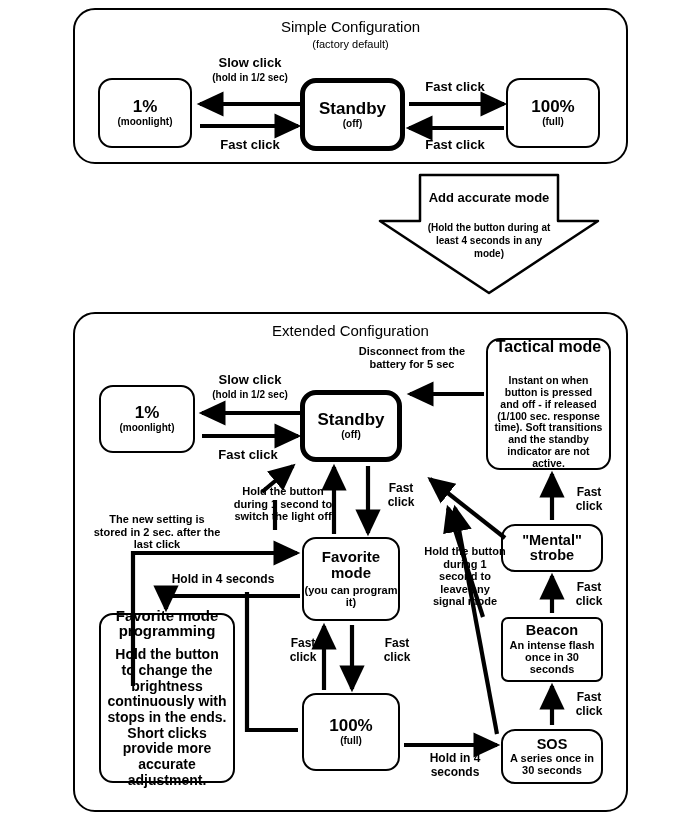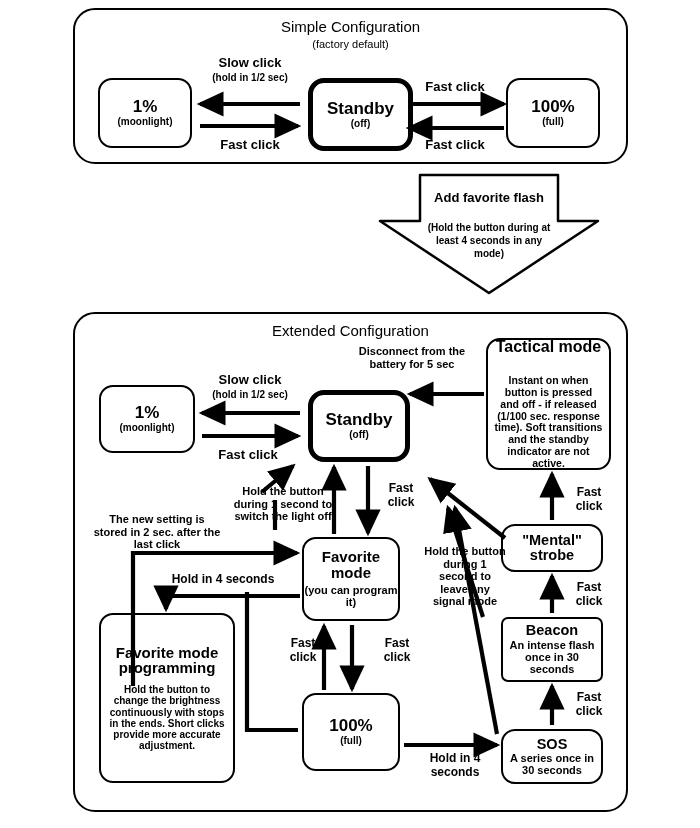--- a/index.html
+++ b/index.html
@@ -2,21 +2,21 @@
 <html><head>
 <meta charset="utf-8">
 <style>
   html,body{margin:0;padding:0;background:#ffffff;}
   body{width:700px;height:828px;font-family:"Liberation Sans",sans-serif;color:#000;}
   #root{position:relative;width:700px;height:828px;overflow:hidden;}
   .panel{position:absolute;border:2.5px solid #000;border-radius:22px;background:#fff;box-sizing:border-box;}
   .ptitle{position:absolute;width:100%;text-align:center;font-weight:normal;}
   .node{position:absolute;border:2.5px solid #000;border-radius:14px;background:#fff;box-sizing:border-box;
         display:flex;flex-direction:column;align-items:center;justify-content:center;text-align:center;}
-  .node.thick{border-width:5px;border-radius:16px;margin-left:8px;}
+  .node.thick{border-width:5px;border-radius:16px;}
   .node .big{font-weight:bold;line-height:1.05;}
   .node .sub{font-weight:bold;line-height:1.12;}
   .lbl{position:absolute;font-weight:bold;text-align:center;line-height:1.14;}
   svg.edges{position:absolute;left:0;top:0;width:700px;height:828px;pointer-events:none;}
   .bigarrow{position:absolute;}
   .bigarrow .txt{position:absolute;width:100%;text-align:center;font-weight:bold;line-height:1.15;}
 </style>
 </head>
 <body>
 
@@ -46,21 +46,21 @@
   <div class="lbl" style="left:190px;top:72px;width:120px;font-size:10px;">(hold in 1/2 sec)</div>
   <div class="lbl" style="left:195px;top:138px;width:110px;font-size:13px;">Fast click</div>
   <div class="lbl" style="left:400px;top:80px;width:110px;font-size:13px;">Fast click</div>
   <div class="lbl" style="left:400px;top:138px;width:110px;font-size:13px;">Fast click</div>
 
 
   <div class="bigarrow" style="left:378px;top:173px;width:222px;height:122px;">
     <svg width="222" height="122" viewBox="0 0 222 122">
       <polygon points="42,2 180,2 180,48 220,48 111,120 2,48 42,48" fill="#ffffff" stroke="#000000" stroke-width="2.5" stroke-linejoin="round"></polygon>
     </svg>
-    <div class="txt" style="top:18px;font-size:13px;">Add favorite flash</div>
+    <div class="txt" style="top:18px;font-size:13px;">Add accurate mode</div>
     <div class="txt" style="top:49px;font-size:10px;">(Hold the button during at</div>
     <div class="txt" style="top:62px;font-size:10px;">least 4 seconds in any</div>
     <div class="txt" style="top:75px;font-size:10px;">mode)</div>
   </div>
 
   <div class="panel" style="left:73px;top:312px;width:555px;height:500px;">
     <div class="ptitle" style="top:8px;font-size:15px;">Extended Configuration</div>
   </div>
 
   <div class="node" style="left:99px;top:385px;width:96px;height:68px;">
@@ -78,21 +78,21 @@
     <div class="sub" style="font-size:10.5px;">Instant on when button is pressed and off - if released (1/100 sec. response time). Soft transitions and the standby indicator are not active.</div>
   </div>
 
   <div class="node" style="left:302px;top:537px;width:98px;height:84px;">
     <div class="big" style="font-size:15px;">Favorite mode</div>
     <div class="sub" style="font-size:11px;margin-top:3px;">(you can program it)</div>
   </div>
 
   <div class="node" style="left:99px;top:613px;width:136px;height:170px;padding:4px 6px;">
     <div class="big" style="font-size:15px;margin-bottom:8px;">Favorite mode programming</div>
-    <div class="sub" style="font-size:10px;">Hold the button to change the brightness continuously with stops in the ends. Short clicks provide more accurate adjustment.</div>
+    <div class="sub" style="font-size:14px;">Hold the button to change the brightness continuously with stops in the ends. Short clicks provide more accurate adjustment.</div>
   </div>
 
   <div class="node" style="left:302px;top:693px;width:98px;height:78px;">
     <div class="big" style="font-size:17px;">100%</div>
     <div class="sub" style="font-size:10px;">(full)</div>
   </div>
 
   <div class="node" style="left:501px;top:524px;width:102px;height:48px;">
     <div class="big" style="font-size:14.5px;">"Mental" strobe</div>
   </div>

